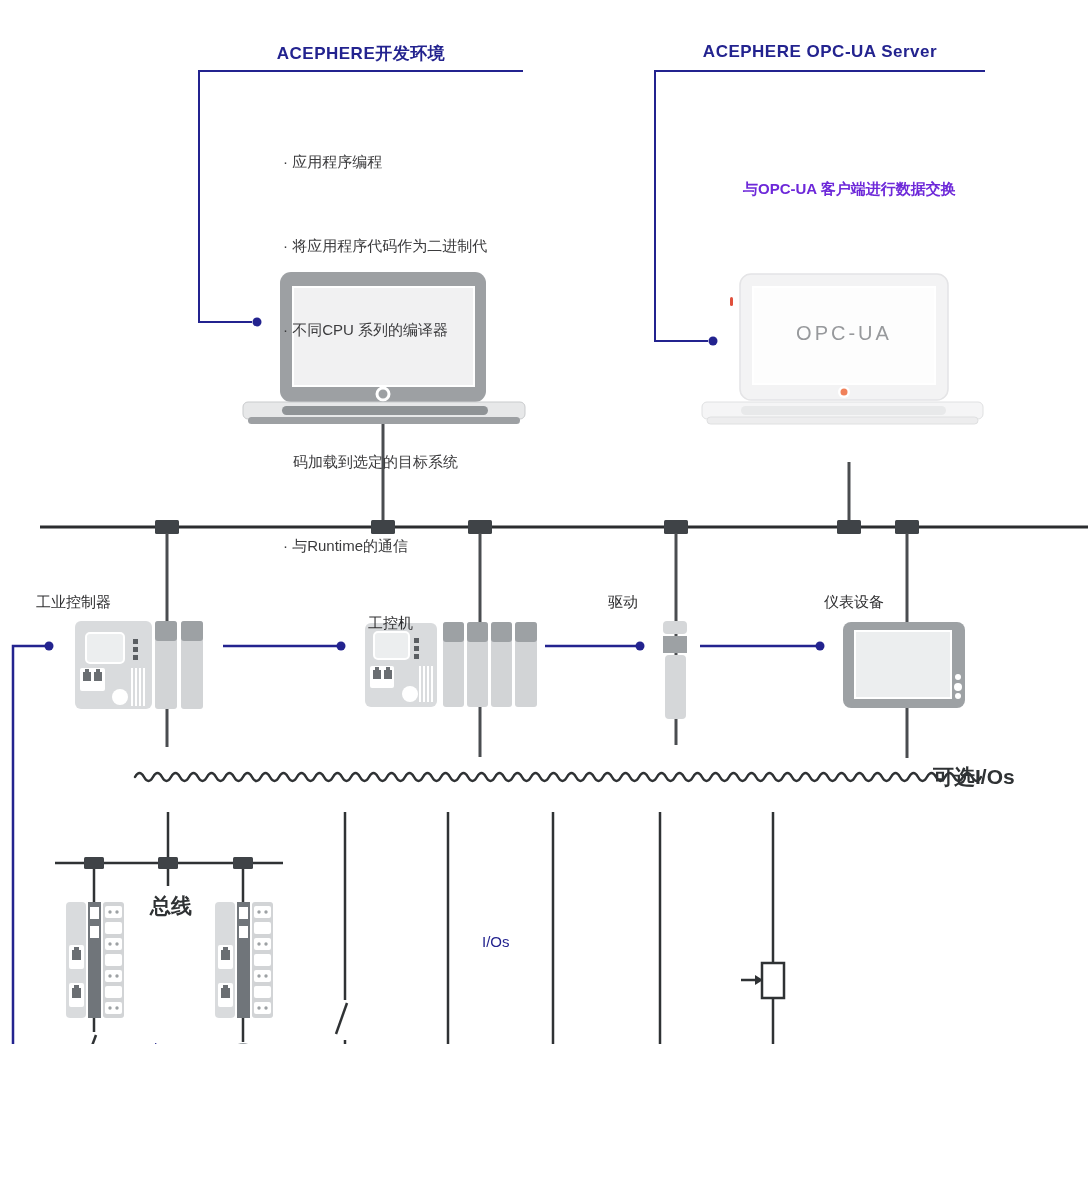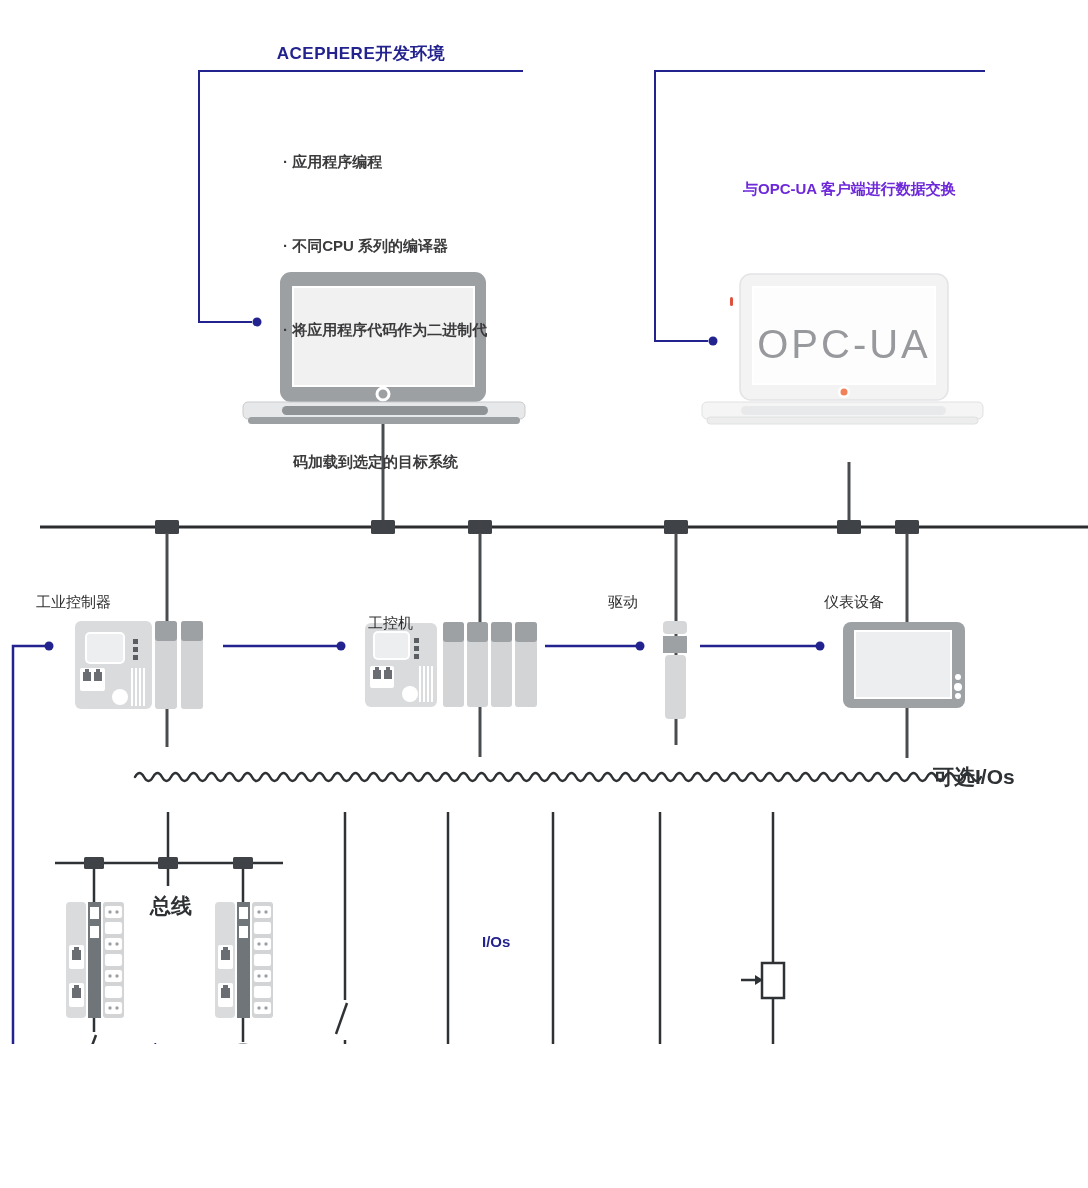--- a/index.html
+++ b/index.html
@@ -1,26 +1,26 @@
 <!DOCTYPE html>
 <html><head>
 <meta charset="utf-8">
 <style>
   html,body{margin:0;padding:0;background:#ffffff;}
   .stage{position:relative;width:1088px;height:1044px;background:#ffffff;overflow:hidden;
          font-family:"Liberation Sans","DejaVu Sans",sans-serif;}
   .abs{position:absolute;}
   svg.layer{position:absolute;left:0;top:0;}
   .title{font-size:17px;font-weight:bold;color:#23238f;text-align:center;letter-spacing:.5px;}
-  .bullets{font-size:15px;color:#3b3b3d;font-weight:700;line-height:28px;white-space:pre;}
+  .bullets{font-size:15px;color:#3b3b3d;font-weight:400;line-height:28px;white-space:pre;}
   .bullets .cont{padding-left:10px;margin-top:48px;}
   .desc{font-size:15px;color:#6d28d9;font-weight:600;}
   .devlabel{font-size:15px;color:#2f2f31;font-weight:400;}
-  .screen-text{font-size:40px;color:#97999c;letter-spacing:3px;text-align:center;font-weight:500;}
-  .blue-label{font-size:15px;color:#23238f;font-weight:700;}
+  .screen-text{font-size:20px;color:#97999c;letter-spacing:3px;text-align:center;font-weight:500;}
+  .blue-label{font-size:15px;color:#23238f;font-weight:400;}
   .plain-label{font-size:21px;color:#2f3234;font-weight:600;}
 </style>
 </head>
 <body>
 
 <div class="stage">
 
   <svg class="layer" width="1088" height="1188" viewBox="0 0 1088 1188">
 
     <g stroke="#23238f" stroke-width="2" fill="none">
@@ -298,25 +298,27 @@
       <line x1="741" y1="980" x2="755" y2="980" stroke="#2f3234" stroke-width="2.5"></line>
       <path d="M755,975 L763,980 L755,985 Z" fill="#2f3234"></path>
       <line x1="773" y1="998" x2="773" y2="1098" stroke="#2f3234" stroke-width="2.5"></line>
     </g>
   </svg>
 
   <div class="abs title" style="left:199px;top:42px;width:324px;">ACEPHERE开发环境</div>
 
   <div class="abs bullets" style="left:283px;top:92px;">
     <div>· 应用程序编程</div>
+    <div>· 将应用程序代码作为二进制代</div>
     <div>· 不同CPU 系列的编译器</div>
-    <div>· 将应用程序代码作为二进制代</div>
     <div class="cont">码加载到选定的目标系统</div>
+    <div>· 与Runtime的通信</div>
   </div>
 
+  <div class="abs title" style="left:655px;top:42px;width:330px;">ACEPHERE OPC-UA Server</div>
 
   <div class="abs desc" style="left:743px;top:180px;">与OPC-UA 客户端进行数据交换</div>
 
   <div class="abs screen-text" style="left:752px;top:322px;width:184px;">OPC-UA</div>
 
   <div class="abs devlabel" style="left:36px;top:593px;">工业控制器</div>
   <div class="abs devlabel" style="left:368px;top:614px;">工控机</div>
   <div class="abs devlabel" style="left:608px;top:593px;">驱动</div>
   <div class="abs devlabel" style="left:824px;top:593px;">仪表设备</div>
 

